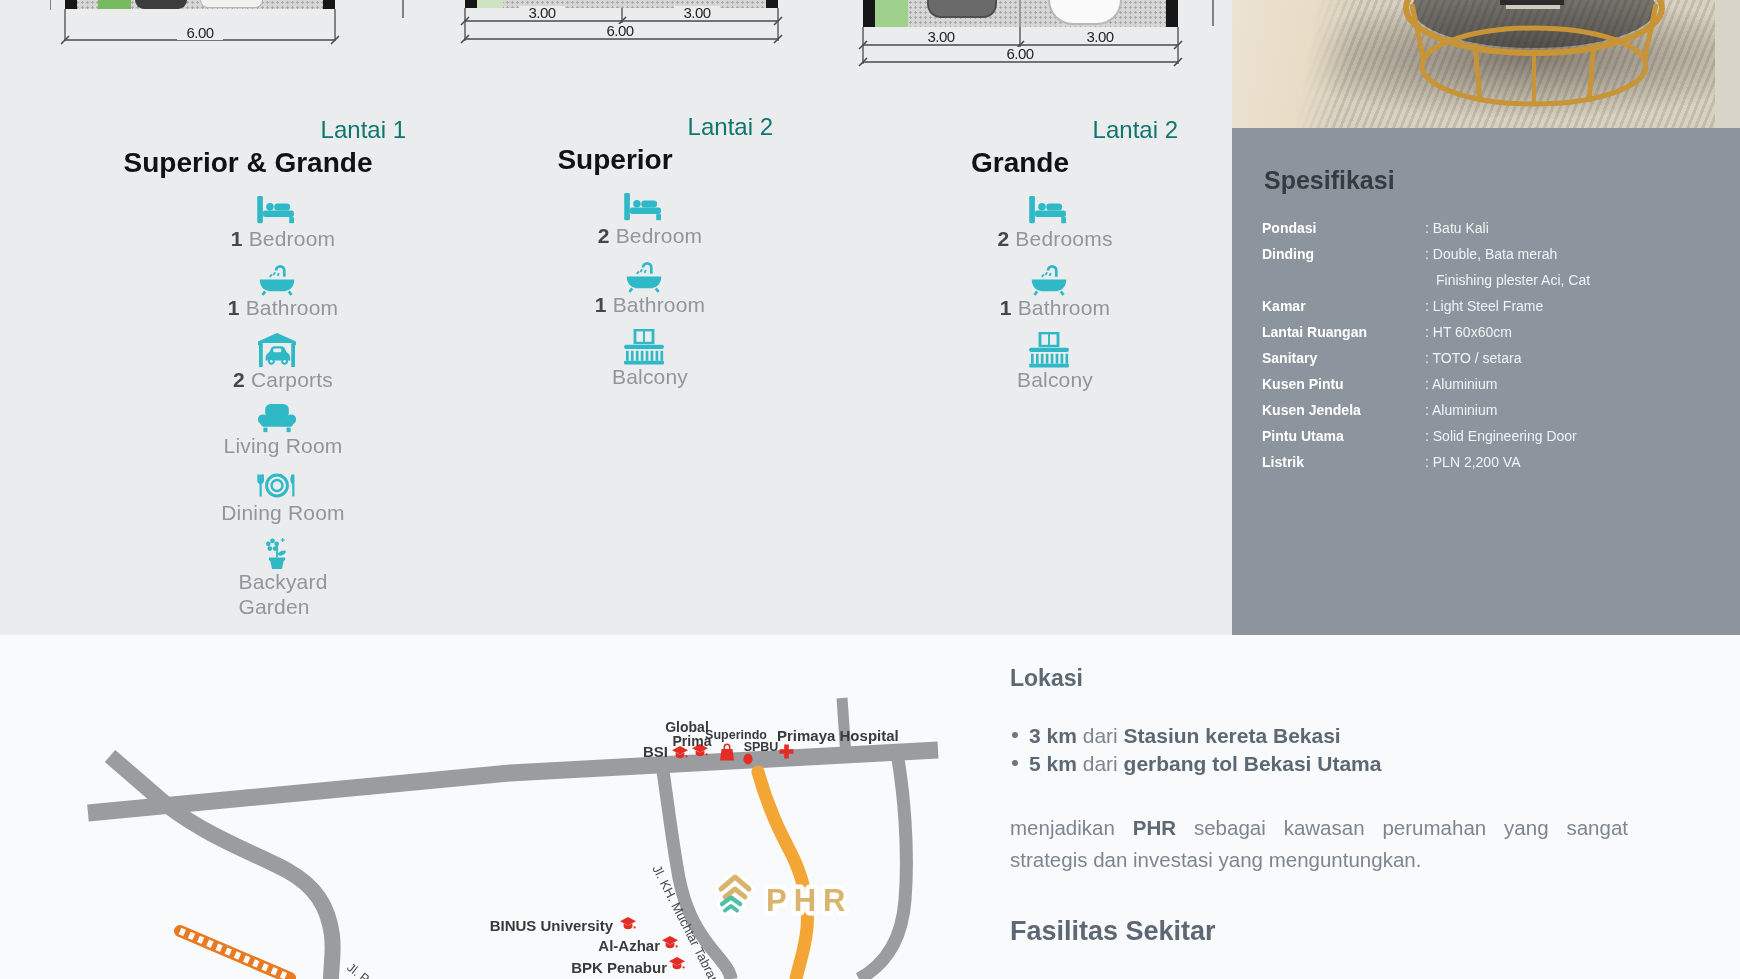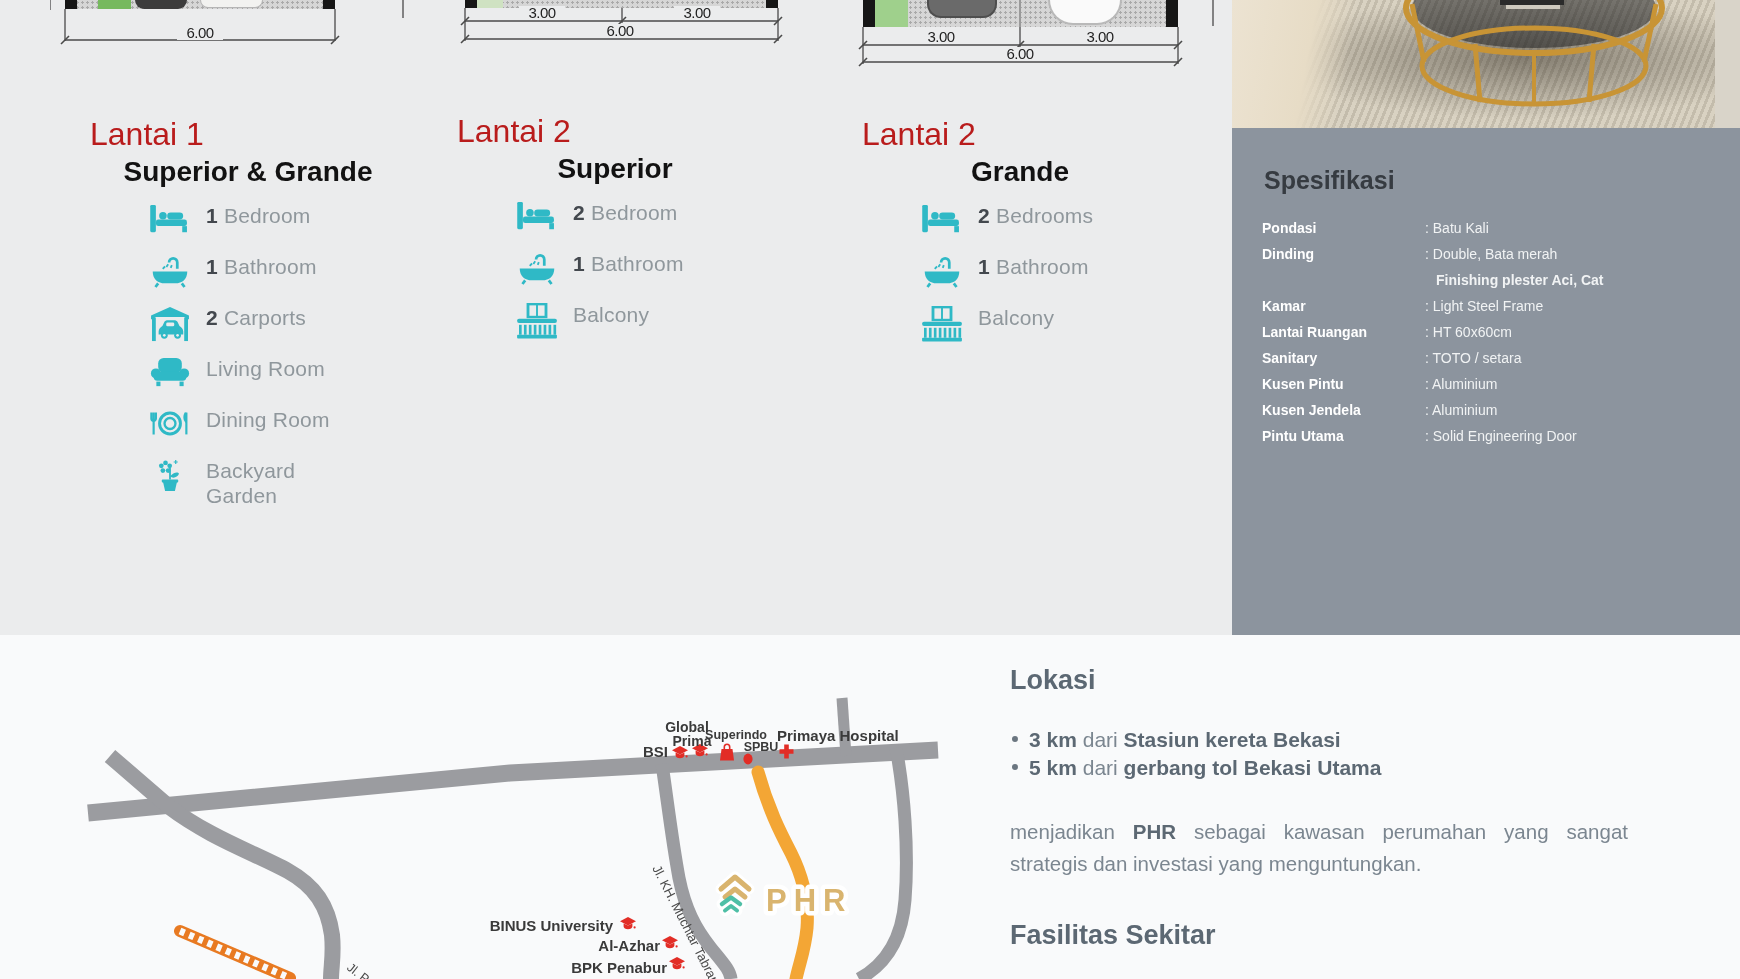--- a/index.html
+++ b/index.html
@@ -8,45 +8,45 @@
           font-family:"Liberation Sans",sans-serif;background:#f9fafb;}
   
   .top-section{position:absolute;left:0;top:0;width:1740px;height:635px;background:#ebeced;}
   .speckle{background-color:#d6d6d6;background-image:radial-gradient(#a9a9a9 1px,transparent 1.3px);background-size:5px 5px;}
   .strip{position:absolute;overflow:hidden;}
   .blk{position:absolute;background:#161616;}
   .plan-svg{position:absolute;}
   .dim-text{font-size:15px;fill:#1f1f1f;letter-spacing:-0.5px;}
   
   .unit-col{position:absolute;width:316px;}
-  .floor{text-align:left;font-size:32px;color:#b91c1c;}
+  .floor{text-align:right;font-size:24px;color:#0f766e;}
   .uname{text-align:center;font-size:28px;font-weight:800;color:#121212;margin-top:3px;}
   .features{margin-top:16px;}
-  .feature{display:flex;align-items:flex-start;min-height:40px;margin-bottom:11px;padding-left:57px;}
+  .feature{display:flex;align-items:center;min-height:40px;margin-bottom:11px;padding-left:57px;flex-direction:column;}
   .ficon{width:46px;flex:none;display:flex;justify-content:center;align-items:center;}
   .ftext{margin-left:13px;font-size:21px;color:#8f979c;line-height:1.18;letter-spacing:.2px;}
   .ftext b{color:#43484e;font-weight:700;}
   
   .photo{position:absolute;left:1232px;top:0;width:508px;height:128px;overflow:hidden;
     background:
       linear-gradient(to left,#d9d4c9 0 5%,rgba(217,212,201,0) 5%),
       linear-gradient(100deg,#ece3d2 0%,#e7dcc6 16%,rgba(231,220,198,0) 24%),
       radial-gradient(ellipse at 58% 45%,rgba(48,42,32,.5),rgba(0,0,0,0) 62%),
       repeating-linear-gradient(112deg,#91887630 0 3px,#d9d2c2 3px 7px),#cfc8b8;}
   .spec-panel{position:absolute;left:1232px;top:128px;width:508px;height:507px;background:#8c949e;padding:38px 0 0 30px;}
   .spec-title{font-size:25px;font-weight:800;color:#363b41;margin:0 0 20px 2px;}
   .spec-row{display:flex;line-height:26px;font-size:14px;}
   .spec-label{width:163px;flex:none;font-weight:700;color:#ffffff;}
   .spec-value{color:#f1f3f4;}
-  .spec-value .v2{padding-left:11px;font-weight:bold;}
+  .spec-value .v2{padding-left:11px;}
   
   .bottom-section{position:absolute;left:0;top:635px;width:1740px;height:344px;background:#f9fafb;}
   .map-svg{position:absolute;left:80px;top:5px;width:920px;height:339px;}
   .lokasi{position:absolute;left:1010px;top:30px;width:618px;}
-  .lokasi-title{font-size:27px;font-weight:800;color:#5c6873;margin:0;}
+  .lokasi-title{font-size:23px;font-weight:800;color:#5c6873;margin:0;}
   .lokasi-intro{margin-top:14px;font-size:20.5px;color:#7b8690;}
   .lokasi-intro b{color:#5c6873;}
   .bullets{margin-top:30px;}
   .bullet{display:flex;align-items:baseline;font-size:21px;color:#7b8690;line-height:28px;}
   .bullet .dot{width:6px;height:6px;border-radius:50%;background:#6b7680;margin:0 11px 3px 2px;flex:none;align-self:center;}
   .bullet b{color:#5c6873;}
   .closing{margin-top:34px;font-size:20.5px;line-height:1.55;color:#7b8690;text-align:justify;}
   .closing b{color:#5c6873;}
   .next-title{margin:40px 0 0 0;font-size:27px;font-weight:800;color:#5c6873;}
   svg text{font-family:"Liberation Sans",sans-serif;}
@@ -421,20 +421,26 @@
             <div class="spec-value">
               <div>: Aluminium</div>
             </div>
           </div>
           <div class="spec-row">
             <span class="spec-label">Pintu Utama</span>
             <div class="spec-value">
               <div>: Solid Engineering Door</div>
             </div>
           </div>
+          <div class="spec-row">
+            <span class="spec-label">Listrik</span>
+            <div class="spec-value">
+              <div>: PLN 2,200 VA</div>
+            </div>
+          </div>
         </div>
     </aside>
   </section>
 
   <section class="bottom-section">
 
     <svg class="map-svg" viewBox="0 0 920 339">
 
       <g stroke="#9b9ca0" fill="none">
         <path d="M8 173 L430 133 L858 110" stroke-width="17"></path>

